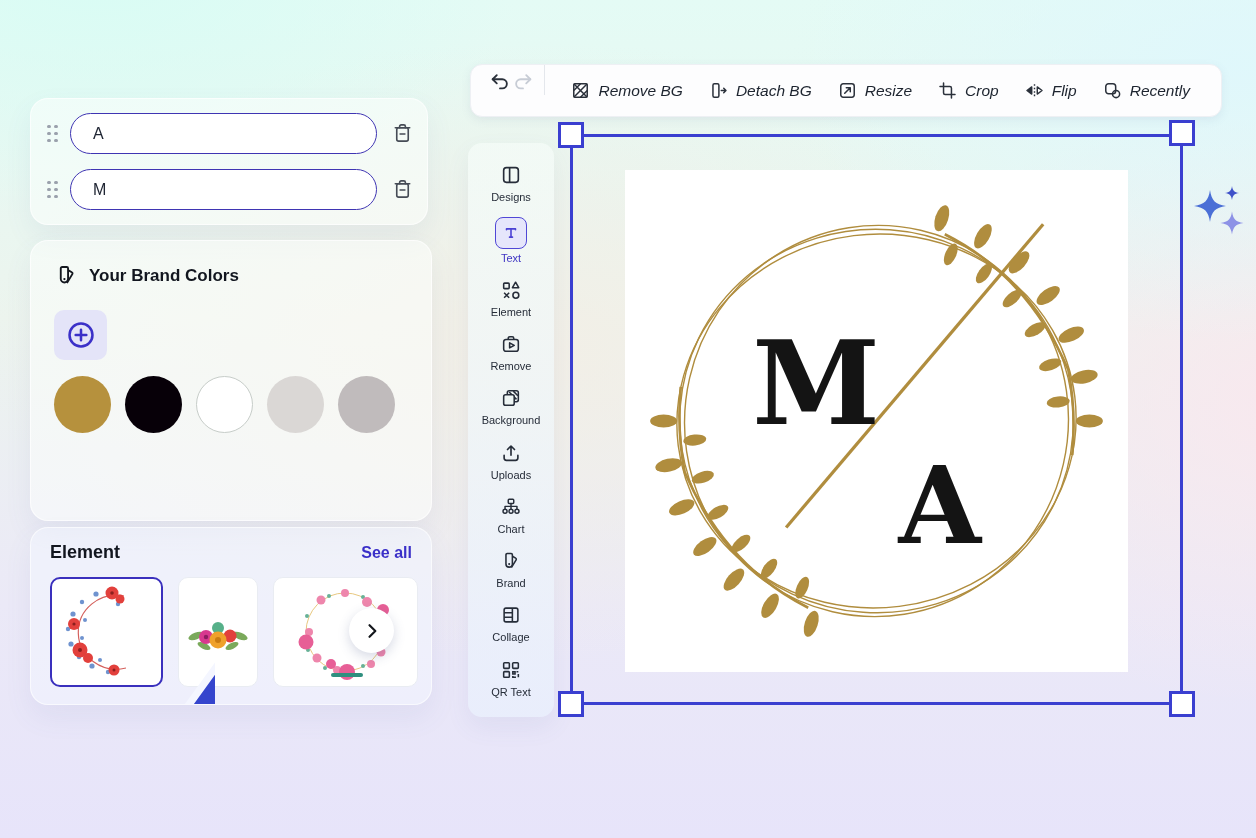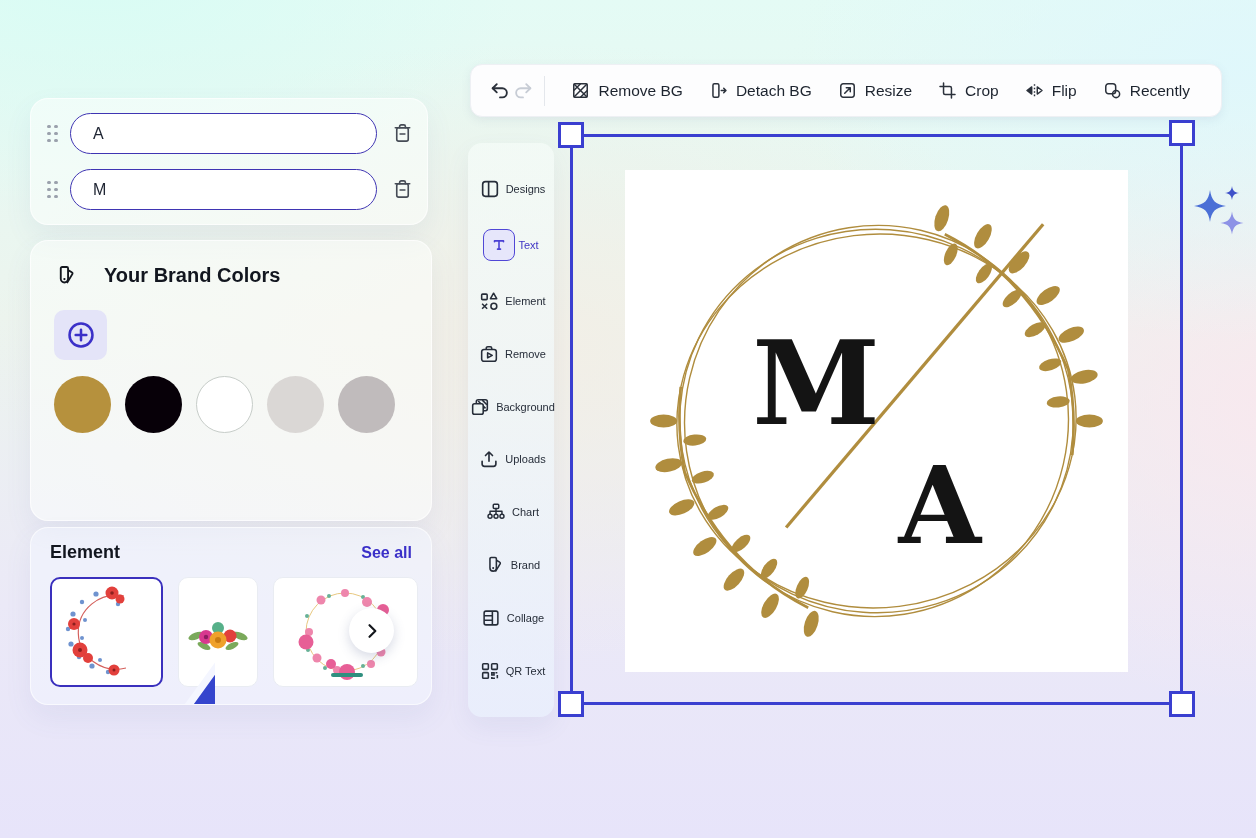--- a/index.html
+++ b/index.html
@@ -13,51 +13,51 @@
       radial-gradient(ellipse 820px 560px at 104% 48%, rgba(250,231,238,.9) 0%, rgba(250,231,238,0) 55%),
       radial-gradient(ellipse 900px 520px at 42% 42%, rgba(243,238,229,.85) 0%, rgba(243,238,229,0) 60%),
       linear-gradient(180deg, #e4fbf5 0%, #ecf4ee 38%, #ebe9f7 72%, #e7e4fa 100%);
   }
   .card { position:absolute; border-radius:18px; background:rgba(253,255,254,.52);
           box-shadow:0 12px 28px rgba(90,100,165,.08); border:1px solid rgba(255,255,255,.65); }
 
   
   #toolbar { position:absolute; left:470px; top:64px; width:752px; height:53px; border-radius:12px;
              background:#fdfdfe; border:1px solid #eef0f4; box-shadow:0 3px 10px rgba(100,110,160,.10);
-             display:flex; align-items:center; padding:0 18px; }
+             display:flex; padding:0 18px;font-style:italic; }
   .tb-iconbtn { width:34px; height:34px; display:flex; align-items:center; justify-content:center; cursor:pointer; }
   .tb-divider { width:1px; height:30px; background:#e4e7ec; margin:0 14px 0 10px; }
   .tb-btn { display:flex; align-items:center; gap:8px; margin:0 13px; cursor:pointer;
             font-size:15.5px; color:#1d242f; white-space:nowrap; }
   .tb-btn svg { flex:0 0 auto; }
 
   
   #sidebar { position:absolute; left:468px; top:143px; width:86px; height:574px; border-radius:14px;
              background:linear-gradient(180deg, rgba(245,252,248,.72), rgba(233,240,253,.72));
              box-shadow:0 10px 24px rgba(90,100,165,.08);
              display:flex; flex-direction:column; align-items:center; justify-content:space-evenly; padding:6px 0; }
-  .sb-item { display:flex; flex-direction:row; align-items:center; gap:3px; cursor:pointer; }
+  .sb-item { display:flex; flex-direction:column; align-items:center; gap:3px; cursor:pointer; }
   .sb-item .sb-label { font-size:11px; color:#262d39; }
   .sb-item .sb-iconwrap { width:26px; height:26px; display:flex; align-items:center; justify-content:center; }
   .sb-item.active .sb-iconwrap { width:32px; height:32px; background:#e6e6fb; border:1.6px solid #5047d6; border-radius:8px; }
   .sb-item.active .sb-label { color:#3f35c4; font-weight:normal; }
 
   
   #layers-card { left:30px; top:98px; width:398px; height:127px; padding:14px 12px;
                  display:flex; flex-direction:column; justify-content:space-between; }
   .layer-row { display:flex; align-items:center; gap:12px; }
   .drag-dots { display:grid; grid-template-columns:repeat(2,4px); grid-auto-rows:4px; gap:3px; padding-left:4px; cursor:grab; }
   .drag-dots i { width:3.5px; height:3.5px; border-radius:50%; background:#9aa1ac; }
   .pill-input { flex:1; height:41px; border-radius:21px; border:1.6px solid #3f35b3; background:#fff;
                 font-size:16px; color:#202634; padding:0 22px; outline:none; font-family:"Liberation Sans",sans-serif; }
   .trash-btn { width:26px; height:26px; display:flex; align-items:center; justify-content:center; cursor:pointer; }
 
   
   #brand-card { left:30px; top:240px; width:402px; height:281px; padding:22px 23px; }
-  .brand-head { display:flex; align-items:center; gap:25px; font-size:20px; font-weight:bold; color:#12161f; }
+  .brand-head { display:flex; align-items:center; gap:10px; font-size:17px; font-weight:bold; color:#12161f; }
   .add-color-btn { margin-top:22px; width:53px; height:50px; border-radius:10px; background:#e4e4f8;
                    display:flex; align-items:center; justify-content:center; cursor:pointer; }
   .recent-label { margin-top:32px; font-size:17px; font-weight:bold; color:#12161f; }
   .swatch-row { margin-top:16px; display:flex; gap:14px; }
   .swatch { width:57px; height:57px; border-radius:50%; cursor:pointer; }
   .swatch.white { border:1px solid #c7cdc9; }
 
   
   #element-card { left:30px; top:527px; width:402px; height:178px; padding:14px 19px; overflow:hidden;
                   background:rgba(243,246,255,.55); }

